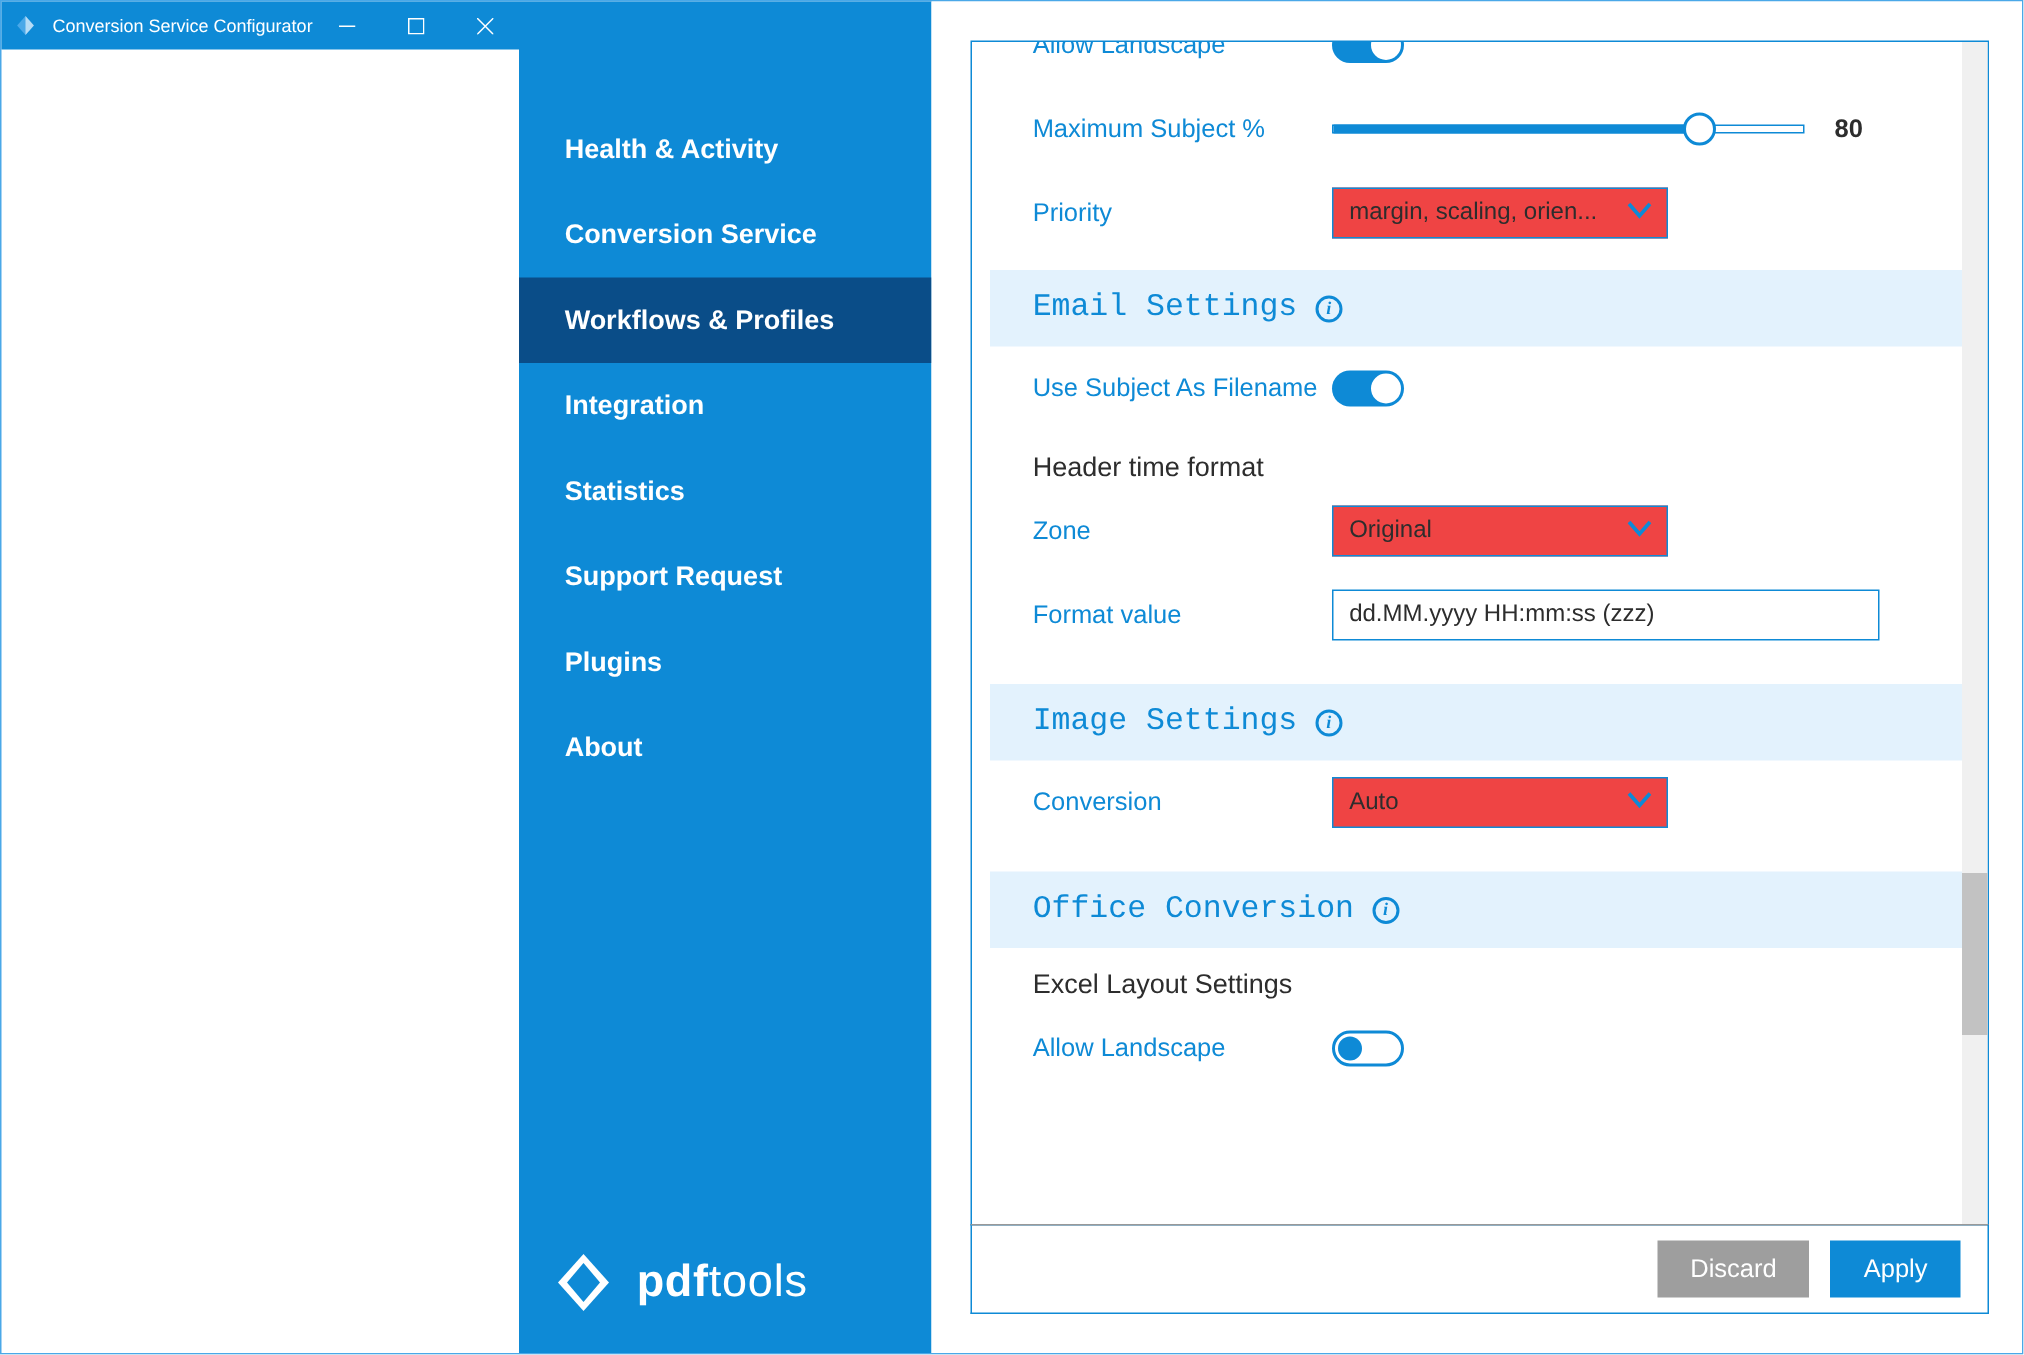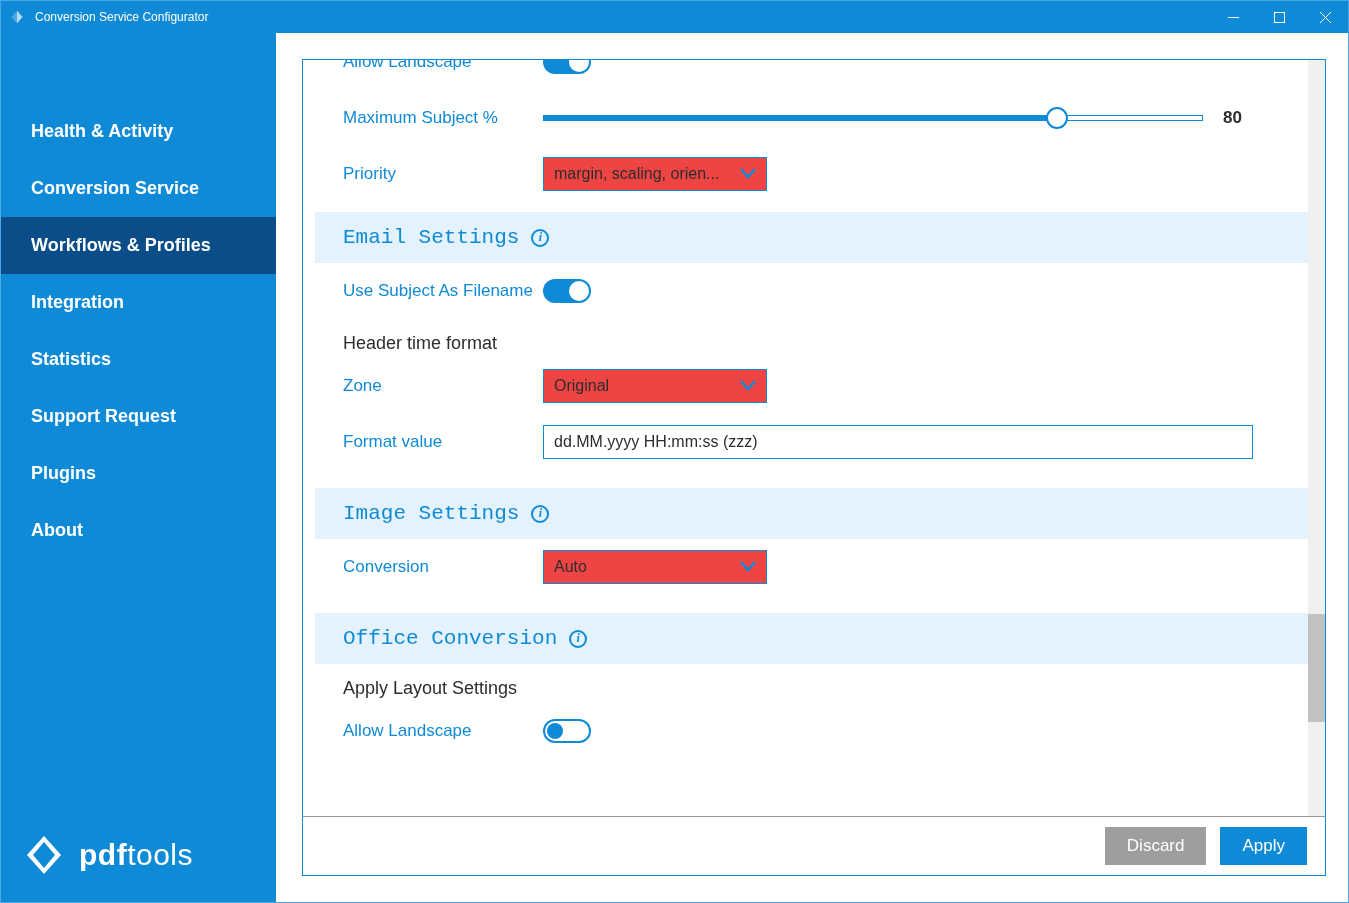--- a/index.html
+++ b/index.html
@@ -1,17 +1,17 @@
 <!DOCTYPE html>
 <html><head>
 <meta charset="utf-8">
 <style>
 * { box-sizing: border-box; margin: 0; padding: 0; font-family: "Segoe UI", Arial, sans-serif; }
 body { width: 1349px; height: 903px; overflow: hidden; background: #e8e8e8; }
-.window { width: 1349px; height: 903px; background: #fff; display: flex; flex-direction: column; border: 1px solid #4aa8e8; }
+.window { width: 1349px; height: 903px; background: #fff; display: flex; flex-direction: row; border: 1px solid #4aa8e8; }
 .titlebar { height: 32px; background: #0e8ad6; display: flex; align-items: center; color: #fff; font-size: 12px; }
 .titlebar-icon { width: 32px; display: flex; align-items: center; justify-content: center; }
 .titlebar-icon svg { width: 14px; height: 14px; }
 .titlebar-title { flex: 1; padding-left: 2px; }
 .win-controls { display: flex; height: 100%; }
 .win-btn { width: 46px; display: flex; align-items: center; justify-content: center; color: #fff; }
 .win-btn svg { width: 11px; height: 11px; stroke: #fff; stroke-width: 1; fill: none; }
 .body { flex: 1; display: flex; min-height: 0; }
 .sidebar { width: 275px; background: #0e8ad6; display: flex; flex-direction: column; color: #fff; }
 .nav { flex: 1; padding-top: 70px; }
@@ -194,21 +194,21 @@
                       </svg></span>
                 </div>
               </div>
             </div>
 
             <div class="section-header">
               <div class="section-title">Office Conversion</div>
               <div class="info-icon">i</div>
             </div>
 
-            <div class="subheading">Apply Layout Settings</div>
+            <div class="subheading">Excel Layout Settings</div>
 
             <div class="row">
               <div class="row-label">Allow Landscape</div>
               <div class="row-control">
                   <div class="toggle off"></div>
                 </div>
             </div>
 
           </div>
         </div>

